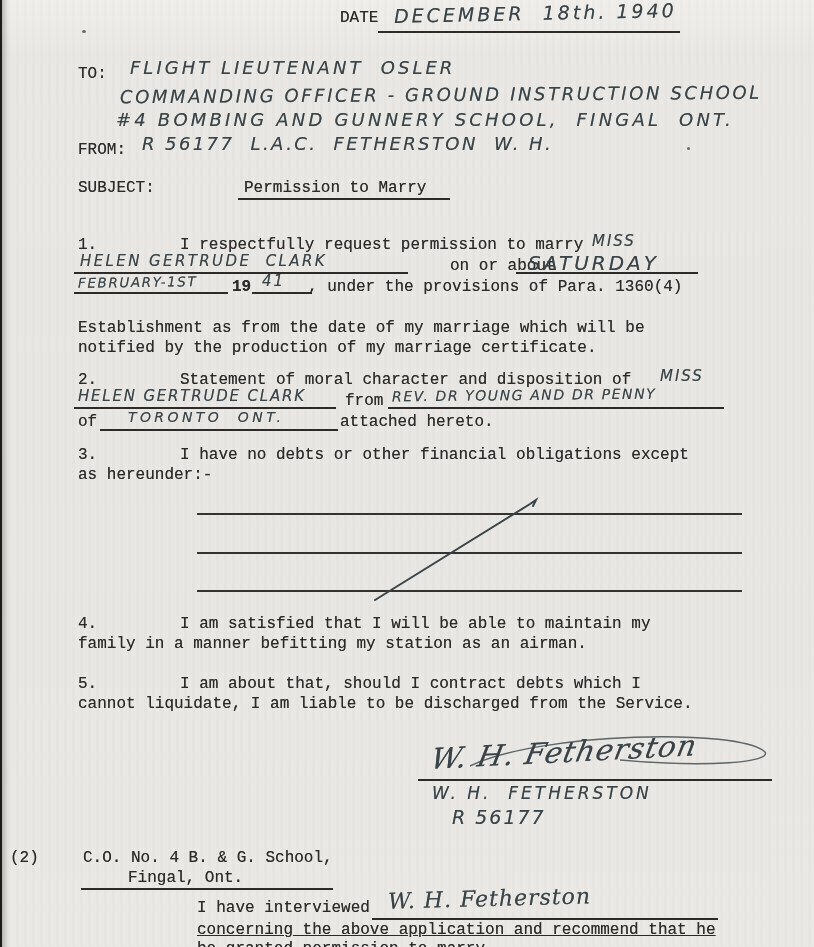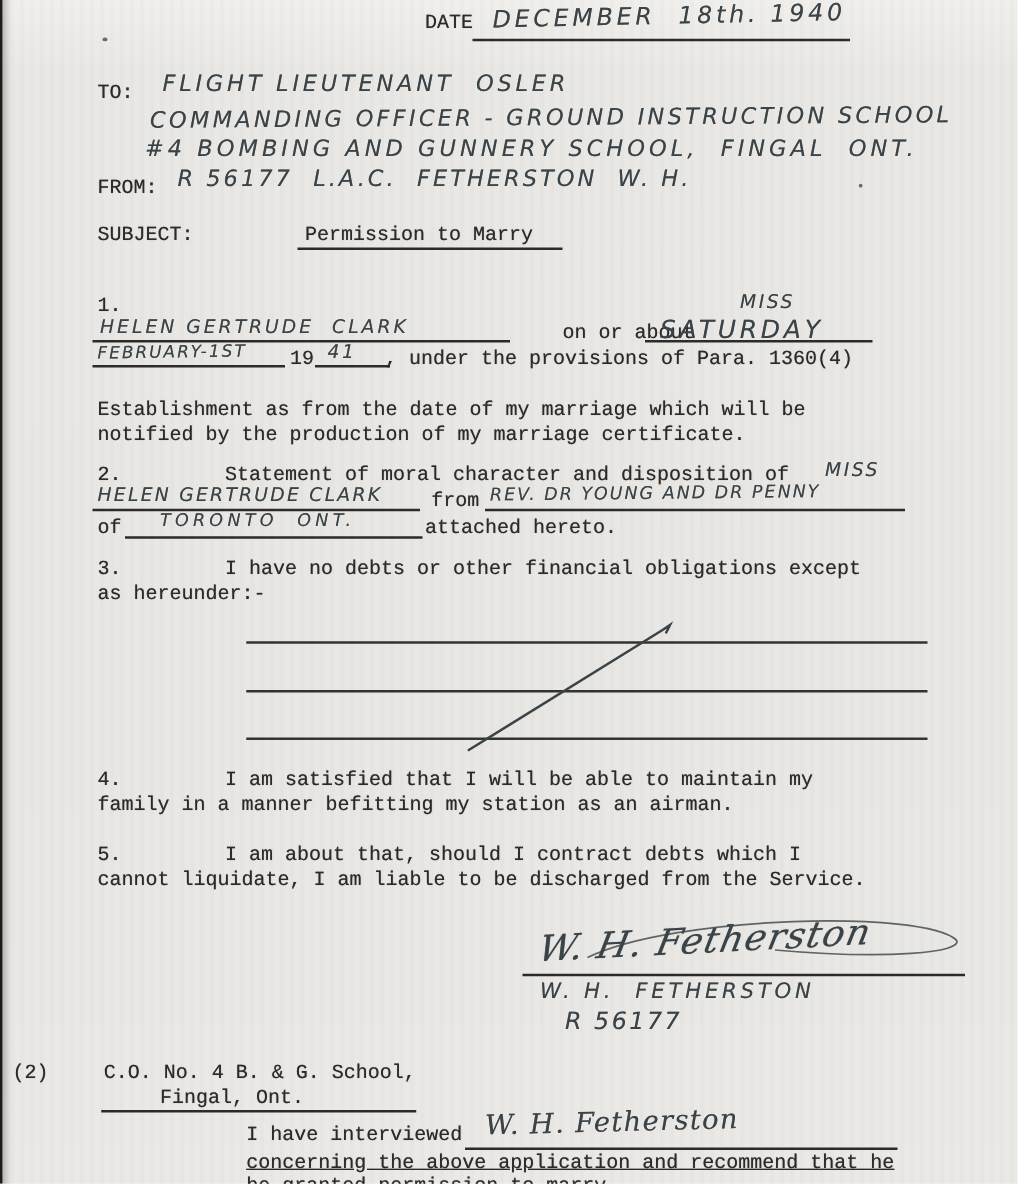--- a/index.html
+++ b/index.html
@@ -66,31 +66,32 @@
   <div class="hand" style="left:120px;top:84px;font-size:18px;letter-spacing:2.6px;transform:rotate(-0.4deg);">COMMANDING OFFICER - GROUND INSTRUCTION SCHOOL</div>
   <div class="hand" style="left:116px;top:109px;font-size:18px;letter-spacing:3.2px;">#4 BOMBING AND GUNNERY SCHOOL,  FINGAL  ONT.</div>
   <div class="typed" style="left:78px;top:140px;">FROM:</div>
   <div class="hand" style="left:142px;top:133px;font-size:18px;letter-spacing:2.4px;">R 56177  L.A.C.  FETHERSTON  W. H.</div>
 
   <div class="typed" style="left:78px;top:178px;">SUBJECT:</div>
   <div class="typed" style="left:244px;top:178px;">Permission to Marry</div>
   <div class="rule" style="left:238px;top:198px;width:212px;"></div>
 
   <div class="typed" style="left:78px;top:235px;">1.</div>
+  <div class="typed" style="left:180px;top:235px;">I respectfully request permission to marry</div>
   <div class="hand" style="left:592px;top:232px;font-size:15px;">MISS</div>
 
   <div class="hand" style="left:80px;top:252px;font-size:15px;letter-spacing:2.4px;">HELEN GERTRUDE  CLARK</div>
   <div class="rule" style="left:74px;top:272px;width:334px;"></div>
   <div class="typed" style="left:418px;top:256px;margin-left:32px;">on or about</div>
   <div class="hand" style="left:528px;top:251px;font-size:20px;letter-spacing:3px;">SATURDAY</div>
   <div class="rule" style="left:516px;top:272px;width:182px;"></div>
 
   <div class="hand" style="left:78px;top:274px;font-size:13.5px;letter-spacing:1.6px;transform:rotate(-0.8deg);">FEBRUARY-1ST</div>
   <div class="rule" style="left:74px;top:292px;width:154px;"></div>
-  <div class="typed" style="left:232px;top:277px;">19</div>
+  <div class="typed" style="left:232px;top:277px;font-weight:bold;">19</div>
   <div class="hand" style="left:262px;top:272px;font-size:15px;">41</div>
   <div class="rule" style="left:252px;top:292px;width:60px;"></div>
   <div class="typed" style="left:308px;top:277px;">, under the provisions of Para. 1360(4)</div>
 
   <div class="typed" style="left:78px;top:338px;">notified by the production of my marriage certificate.</div>
   <div class="typed" style="left:78px;top:318px;">Establishment as from the date of my marriage which will be</div>
 
   <div class="typed" style="left:78px;top:370px;">2.</div>
   <div class="typed" style="left:180px;top:370px;">Statement of moral character and disposition of</div>
   <div class="hand" style="left:660px;top:367px;font-size:15px;">MISS</div>

